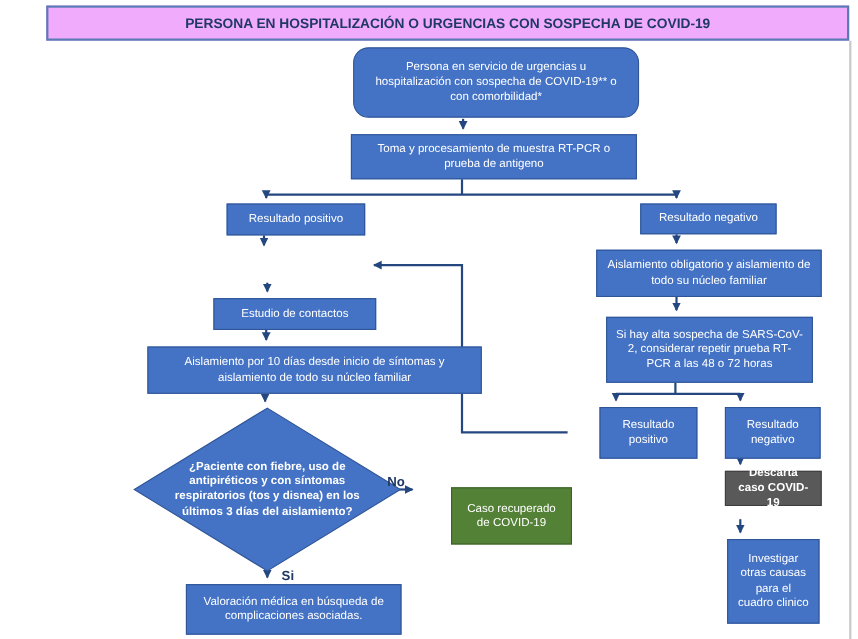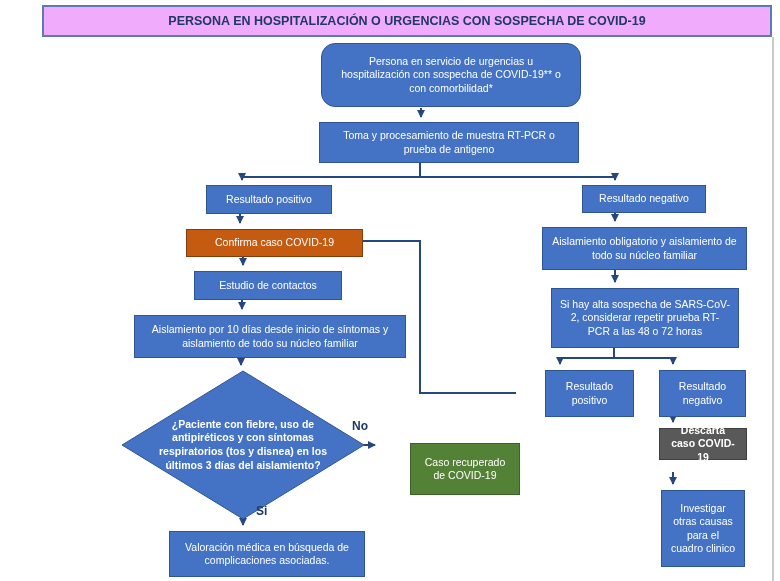--- a/index.html
+++ b/index.html
@@ -25,21 +25,21 @@
   .node.rounded{border-radius:14px;padding:2px 16px;}
   .node.orange{background:#c55a11;border-color:#7f3e10;}
   .node.green{background:#538135;border-color:#3e6128;}
   .node.gray{background:#595959;border-color:#3f3f3f;}
   .diamond-text{
     position:absolute;left:140px;top:393px;width:206px;height:104px;
     display:flex;align-items:center;justify-content:center;
     color:#ffffff;font-size:10.5px;line-height:1.3;text-align:center;font-weight:bold;
   }
   .edge-label{
-    position:absolute;color:#1f3864;font-weight:bold;font-size:12px;
+    position:absolute;color:#1f3864;font-weight:bold;font-size:12px;margin-top:12px;
   }
   .page-edge{
     position:absolute;left:772px;top:37px;width:2px;height:544px;background:#c9c9c9;
   }
 </style>
 </head>
 <body>
 
 <div class="canvas">
 
@@ -73,25 +73,24 @@
       <polygon points="243,371 364,445 243,519 122,445" fill="#4472c4" stroke="#2f5597" stroke-width="1"></polygon>
     </g>
   </svg>
 
   <div class="node rounded" style="left:292px;top:43px;width:260px;height:64px;">Persona en servicio de urgencias u hospitalización con sospecha de COVID-19** o con comorbilidad*</div>
 
   <div class="node" style="left:290px;top:122px;width:260px;height:41px;">Toma y procesamiento de muestra RT-PCR o prueba de antigeno</div>
 
   <div class="node" style="left:177px;top:185px;width:126px;height:29px;">Resultado positivo</div>
 
-  <div class="node orange" style="left:157px;top:229px;width:177px;height:28px;">Confirma caso COVID-19</div>
 
   <div class="node" style="left:165px;top:271px;width:148px;height:29px;">Estudio de contactos</div>
 
-  <div class="node" style="left:105px;top:315px;width:272px;height:43px;">Aislamiento por 10 días desde inicio de síntomas y aislamiento de todo su núcleo familiar</div>
+  <div class="node" style="left:105px;top:315px;width:304px;height:43px;">Aislamiento por 10 días desde inicio de síntomas y aislamiento de todo su núcleo familiar</div>
 
   <div class="diamond-text">¿Paciente con fiebre, uso de antipiréticos y con síntomas respiratorios (tos y disnea) en los últimos 3 días del aislamiento?</div>
 
   <div class="node green" style="left:381px;top:443px;width:110px;height:52px;">Caso recuperado de COVID-19</div>
 
   <div class="node" style="left:140px;top:531px;width:196px;height:46px;">Valoración médica en búsqueda de complicaciones asociadas.</div>
 
   <div class="node" style="left:553px;top:185px;width:124px;height:28px;">Resultado negativo</div>
 
   <div class="node" style="left:513px;top:227px;width:205px;height:43px;">Aislamiento obligatorio y aislamiento de todo su núcleo familiar</div>

